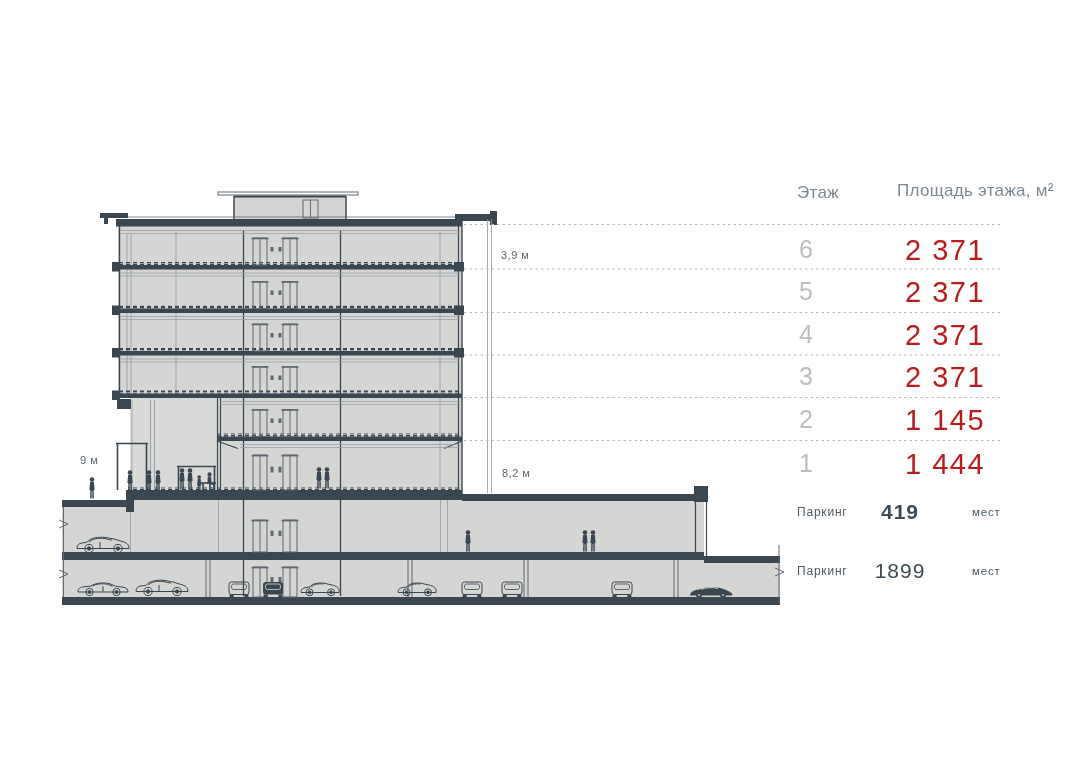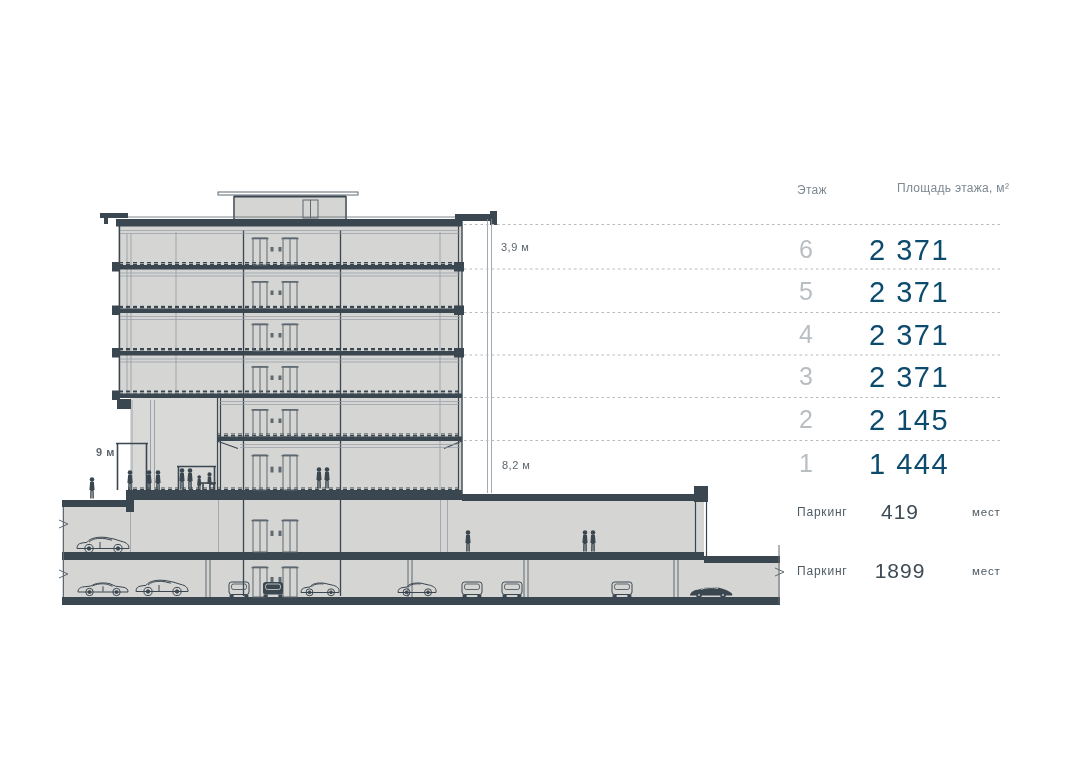--- a/index.html
+++ b/index.html
@@ -1,28 +1,28 @@
 <!DOCTYPE html>
 <html><head>
 <meta charset="utf-8">
 <style>
   html,body{margin:0;padding:0;background:#ffffff;}
   #stage{position:relative;width:1072px;height:768px;background:#ffffff;overflow:hidden;
          font-family:"Liberation Sans","DejaVu Sans",sans-serif;}
   #drawing{position:absolute;left:0;top:0;}
   .abs{position:absolute;white-space:nowrap;}
-  .th{font-size:12px;color:#7e8890;letter-spacing:.3px;}
+  .th{font-size:17px;color:#7e8890;letter-spacing:.3px;}
   .floor-num{width:26px;text-align:center;font-size:25px;font-weight:300;color:#b9bec3;}
-  .floor-area{left:844px;width:130px;text-align:center;font-size:29px;font-weight:300;
-              color:#0c4a6e;letter-spacing:1.5px;}
+  .floor-area{left:880px;width:130px;text-align:center;font-size:29px;font-weight:300;
+              color:#b91c1c;letter-spacing:1.5px;}
   .pk-label{font-size:12px;color:#4d5a63;letter-spacing:.8px;}
   .pk-value{left:853px;width:94px;text-align:center;font-size:21px;font-weight:300;
             color:#3d4b55;letter-spacing:1px;}
   .pk-unit{font-size:11.5px;color:#4d5a63;letter-spacing:.8px;margin-left:44px;}
-  .dim{font-size:11px;color:#5b656e;letter-spacing:.5px;}
+  .dim{font-size:11px;color:#5b656e;letter-spacing:.5px;margin-top:8px;}
 </style>
 </head>
 <body>
 
 <div id="stage">
 
   <svg id="drawing" width="1072" height="768" viewBox="0 0 1072 768">
     <defs>
       <pattern id="ticks" width="7" height="3" patternUnits="userSpaceOnUse">
         <rect x="0" y="0" width="4" height="2.4" fill="#3b4750"></rect>
@@ -298,31 +298,31 @@
     <div class="abs floor-num" style="left:793px;top:277px;">5</div>
     <div class="abs floor-area" style="top:276px;">2 371</div>
 
     <div class="abs floor-num" style="left:793px;top:320px;">4</div>
     <div class="abs floor-area" style="top:319px;">2 371</div>
 
     <div class="abs floor-num" style="left:793px;top:362px;">3</div>
     <div class="abs floor-area" style="top:361px;">2 371</div>
 
     <div class="abs floor-num" style="left:793px;top:405px;">2</div>
-    <div class="abs floor-area" style="top:404px;">2 145</div>
+    <div class="abs floor-area" style="top:404px;">1 145</div>
 
     <div class="abs floor-num" style="left:793px;top:449px;">1</div>
     <div class="abs floor-area" style="top:448px;">1 444</div>
 
     <div class="abs pk-label" style="left:797px;top:505px;">Паркинг</div>
-    <div class="abs pk-value" style="top:500px;">419</div>
+    <div class="abs pk-value" style="top:500px;font-weight:bold;">419</div>
     <div class="abs pk-unit" style="left:928px;top:506px;">мест</div>
 
     <div class="abs pk-label" style="left:797px;top:564px;">Паркинг</div>
     <div class="abs pk-value" style="top:559px;">1899</div>
     <div class="abs pk-unit" style="left:928px;top:565px;">мест</div>
   </div>
 
   <div class="abs dim" style="left:501px;top:241px;">3,9 м</div>
   <div class="abs dim" style="left:502px;top:459px;">8,2 м</div>
-  <div class="abs dim" style="left:96px;top:446px;font-weight:bold;">9 м</div>
+  <div class="abs dim" style="left:80px;top:446px;">9 м</div>
 
 </div>
 
 </body></html>

